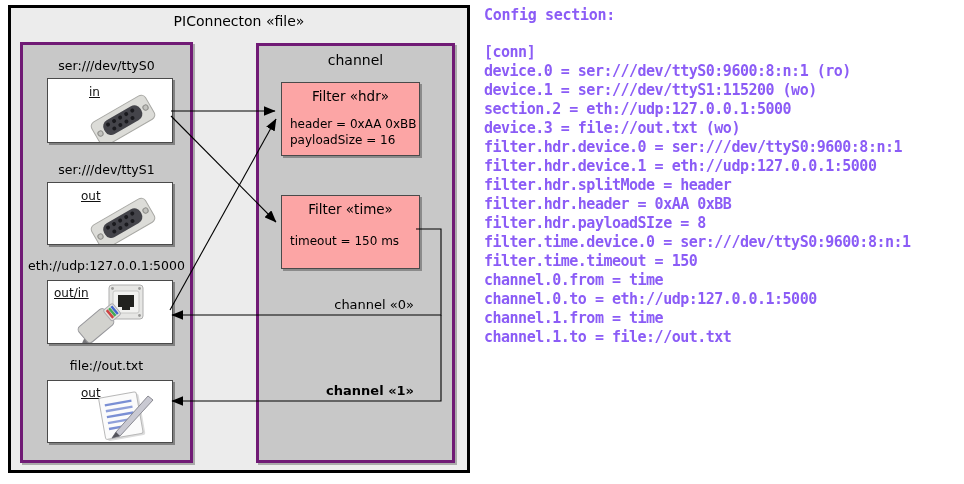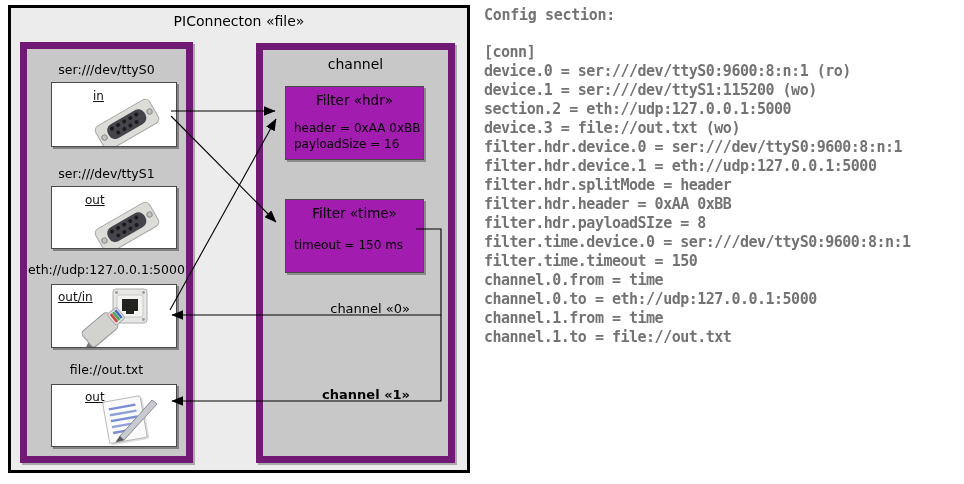--- a/index.html
+++ b/index.html
@@ -10,46 +10,46 @@
   
   .diagram-outer{
     position:absolute;left:8px;top:5px;width:462px;height:468px;
     box-sizing:border-box;border:3px solid #000;background:#ececec;
   }
   .diagram-title{
     position:absolute;left:8px;top:11px;width:462px;text-align:center;
     font-size:14px;line-height:15px;
   }
   .group-box{
-    position:absolute;background:#c8c8c8;border:7px solid #701a75;
+    position:absolute;background:#c8c8c8;border:3px solid #701a75;
     box-shadow:2px 2px 0 rgba(0,0,0,0.28);box-sizing:border-box;
   }
   #devices-group{left:20px;top:42px;width:173px;height:421px;}
   #filters-group{left:256px;top:43px;width:199px;height:420px;}
   .group-title{position:absolute;left:0;width:100%;text-align:center;font-size:14px;}
   .device-label{position:absolute;left:0;width:100%;text-align:center;font-size:12.5px;line-height:14px;}
   .node-box{
     position:absolute;background:#ffffff;border:1.5px solid #4a4a4a;
     box-shadow:2px 2px 0 rgba(0,0,0,0.35);box-sizing:border-box;overflow:hidden;
   }
   .dir-label{position:absolute;font-size:12px;line-height:17px;color:#111;text-decoration:underline;}
   .filter-box{
-    position:absolute;left:22px;width:139px;height:74px;background:#a21caf;
+    position:absolute;left:22px;width:139px;height:74px;background:#fca5a5;
     border:1px solid #4a4a4a;box-shadow:2px 2px 0 rgba(0,0,0,0.3);box-sizing:border-box;
   }
   .filter-title{position:absolute;left:0;top:5px;width:100%;text-align:center;font-size:13.5px;}
   .filter-props{position:absolute;left:8px;right:2px;font-size:12px;line-height:16px;}
   .channel-label{position:absolute;right:38px;width:150px;text-align:right;font-size:13px;}
   .icon-abs{position:absolute;}
   #arrow-layer{position:absolute;left:0;top:0;width:964px;height:484px;pointer-events:none;}
   
   #config-panel{
     position:absolute;left:484px;top:7px;width:478px;
     font-family:"DejaVu Sans Mono","Liberation Mono",monospace;
-    font-size:15px;font-weight:bold;color:#737373;
+    font-size:15px;font-weight:bold;color:#8b5cf6;
   }
   #config-heading{font-size:15px;line-height:17px;letter-spacing:-0.3px;}
   #config-lines{margin-top:19px;}
   .config-line{white-space:pre;height:19px;line-height:19px;letter-spacing:-0.5px;}
 </style>
 </head>
 <body>
 
 <div id="stage">
 

